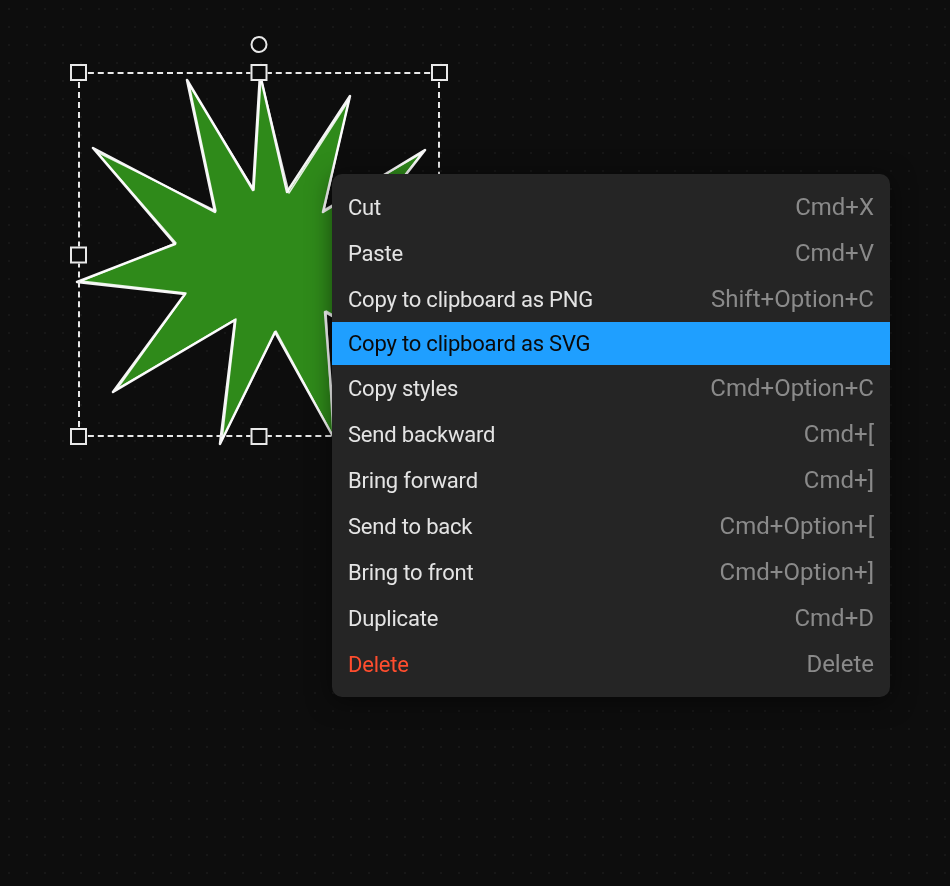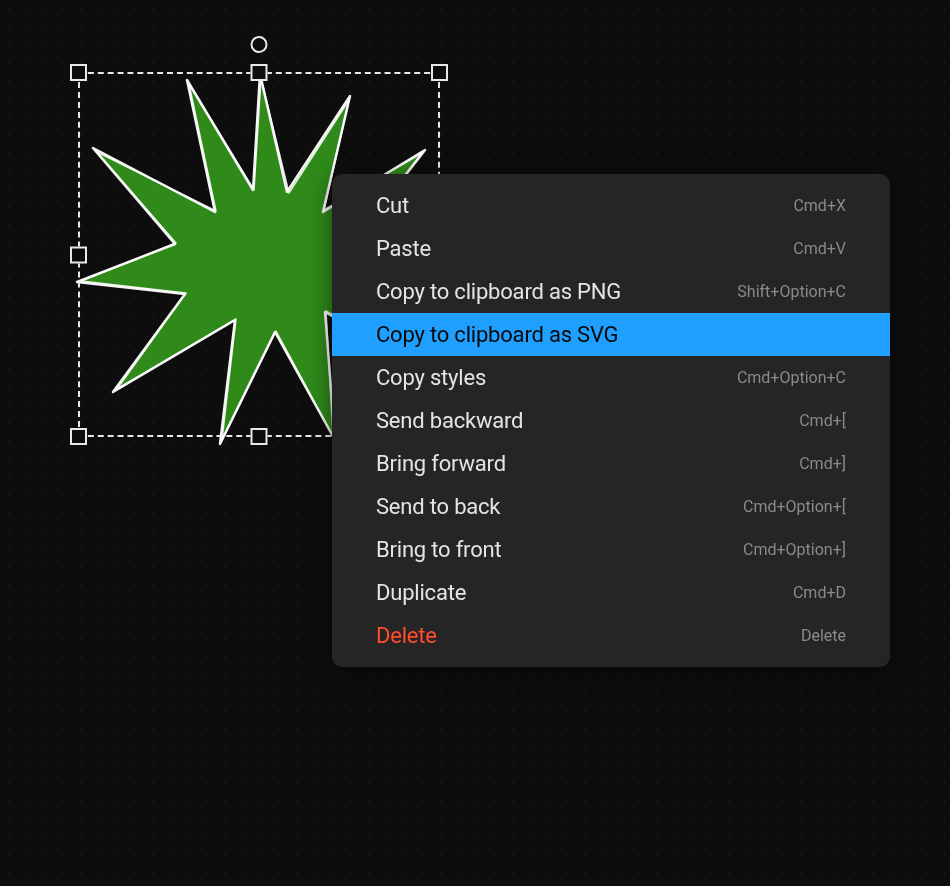--- a/index.html
+++ b/index.html
@@ -82,37 +82,37 @@
       width: 558px;
       background: #252525;
       border-radius: 10px;
       padding: 10px 0;
       box-shadow: 0 4px 24px rgba(0,0,0,0.5);
     }
     .menu-item {
       display: flex;
       justify-content: space-between;
       align-items: center;
-      padding: 9px 44px;
+      padding: 9px 16px;
       font-size: 22px;
       color: #e4e4e4;
       cursor: pointer;
       text-align: right;
     }
     .menu-item.highlight {
       background: #1f9fff;
       color: #0a0a0a;
     }
     .menu-label {
       font-weight: 400;
       letter-spacing: -0.2px;
     }
     .menu-shortcut {
       color: #8a8a8a;
-      font-size: 16px;
+      font-size: 24px;
       font-weight: 400;
     }
     .menu-item.danger .menu-label {
       color: #ff4d2e;
     }
   </style>
 </head>
 <body>
 
 <div class="canvas">

